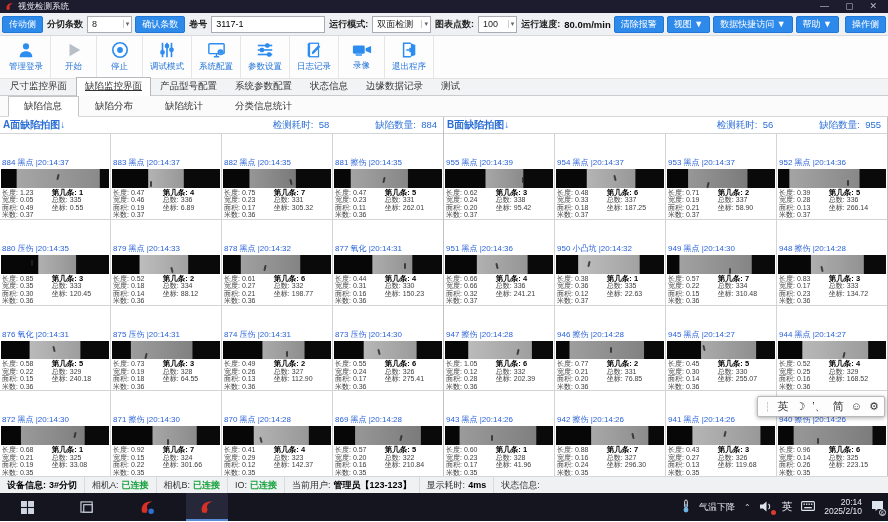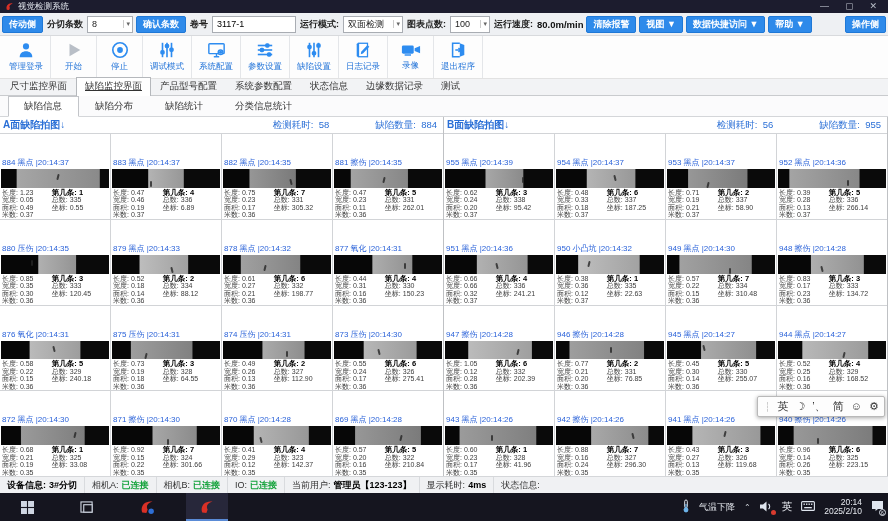--- a/index.html
+++ b/index.html
@@ -8,24 +8,24 @@
 
   
   .titlebar { height:13px; background:#1c1c2e; display:flex; align-items:center; padding:0 5px; gap:4px; }
   .titlebar .app-title { color:#dfe3ea; font-size:8.5px; }
   .win-controls { margin-left:auto; display:flex; gap:16px; color:#b9bec8; font-size:9px; line-height:13px; padding-right:6px; }
   .win-controls span { cursor:default; }
 
   
   .toolbar1 { height:23px; background:#eef0f3; border-bottom:1px solid #d8dadd; display:flex; align-items:center; gap:3px; padding:0 2px; white-space:nowrap; }
   .toolbar1 .lbl { font-size:9px; font-weight:bold; color:#222; padding:0 1px; }
-  .btn-blue { background:#2e8aea; color:#fff; font-size:9px; border:1px solid #1f78d6; border-radius:2px; padding:2px 6px; line-height:11px; font-weight:bold; }
+  .btn-blue { background:#2e8aea; color:#fff; font-size:9px; border:1px solid #1f78d6; border-radius:2px; padding:2px 6px; line-height:11px; font-weight:normal; }
   .sel { background:#fff; border:1px solid #a9adb3; height:17px; display:flex; align-items:center; font-size:9px; padding:0 2px 0 4px; gap:3px; color:#222; }
   .sel .arr { color:#666; font-size:7px; border-left:1px solid #ccc; padding-left:2px; }
-  .inp { background:#fff; border:1px solid #a9adb3; height:17px; font-size:9px; padding:0 4px; width:84px; font-family:inherit; }
+  .inp { background:#fff; border:1px solid #a9adb3; height:17px; font-size:9px; padding:0 4px; width:114px; font-family:inherit; }
   .speed-val { font-size:9.5px; font-weight:bold; color:#111; }
   .toolbar1 .spacer { flex:1; }
 
   
   .toolbar2 { height:43px; background:#fdfdfd; border-bottom:1px solid #e2e2e2; display:flex; align-items:stretch; padding-left:2px; }
   .action-btn { display:flex; flex-direction:column; align-items:center; justify-content:center; min-width:46px; padding:2px 7px; gap:2px; border-right:1px solid #e4e6e9; cursor:pointer; }
   .action-btn .alabel { font-size:8.5px; color:#2676d9; white-space:nowrap; }
   .action-btn svg { display:block; }
 
   
@@ -183,33 +183,20 @@
           <line x1="2" y1="15" x2="18" y2="15"></line>
           <rect x="11" y="3.4" width="3.2" height="3.2" rx="1"></rect>
           <rect x="5" y="8.4" width="3.2" height="3.2" rx="1"></rect>
           <rect x="13" y="13.4" width="3.2" height="3.2" rx="1"></rect>
         </svg>
       </span>
       <span class="alabel">参数设置</span>
     </div>
     <div class="action-btn">
       <span>
-        <svg width="18" height="18" viewBox="0 0 20 20" stroke="#2d8cf0" stroke-width="1.8" fill="#2d8cf0">
-          <line x1="5" y1="2" x2="5" y2="18"></line>
-          <line x1="10" y1="2" x2="10" y2="18"></line>
-          <line x1="15" y1="2" x2="15" y2="18"></line>
-          <rect x="3.4" y="5" width="3.2" height="3.2" rx="1"></rect>
-          <rect x="8.4" y="12" width="3.2" height="3.2" rx="1"></rect>
-          <rect x="13.4" y="3.5" width="3.2" height="3.2" rx="1"></rect>
-        </svg>
-      </span>
-      <span class="alabel">缺陷设置</span>
-    </div>
-    <div class="action-btn">
-      <span>
         <svg width="18" height="18" viewBox="0 0 20 20">
           <rect x="3" y="2.5" width="12" height="15" rx="1" fill="#2d8cf0"></rect>
           <rect x="5" y="2.5" width="10" height="15" fill="#fff" stroke="#2d8cf0" stroke-width="1.4"></rect>
           <path d="M8 12 L15 4.5 L17 6.5 L10 14 L7.5 14.6 Z" fill="#2d8cf0"></path>
         </svg>
       </span>
       <span class="alabel">日志记录</span>
     </div>
     <div class="action-btn">
       <span>

